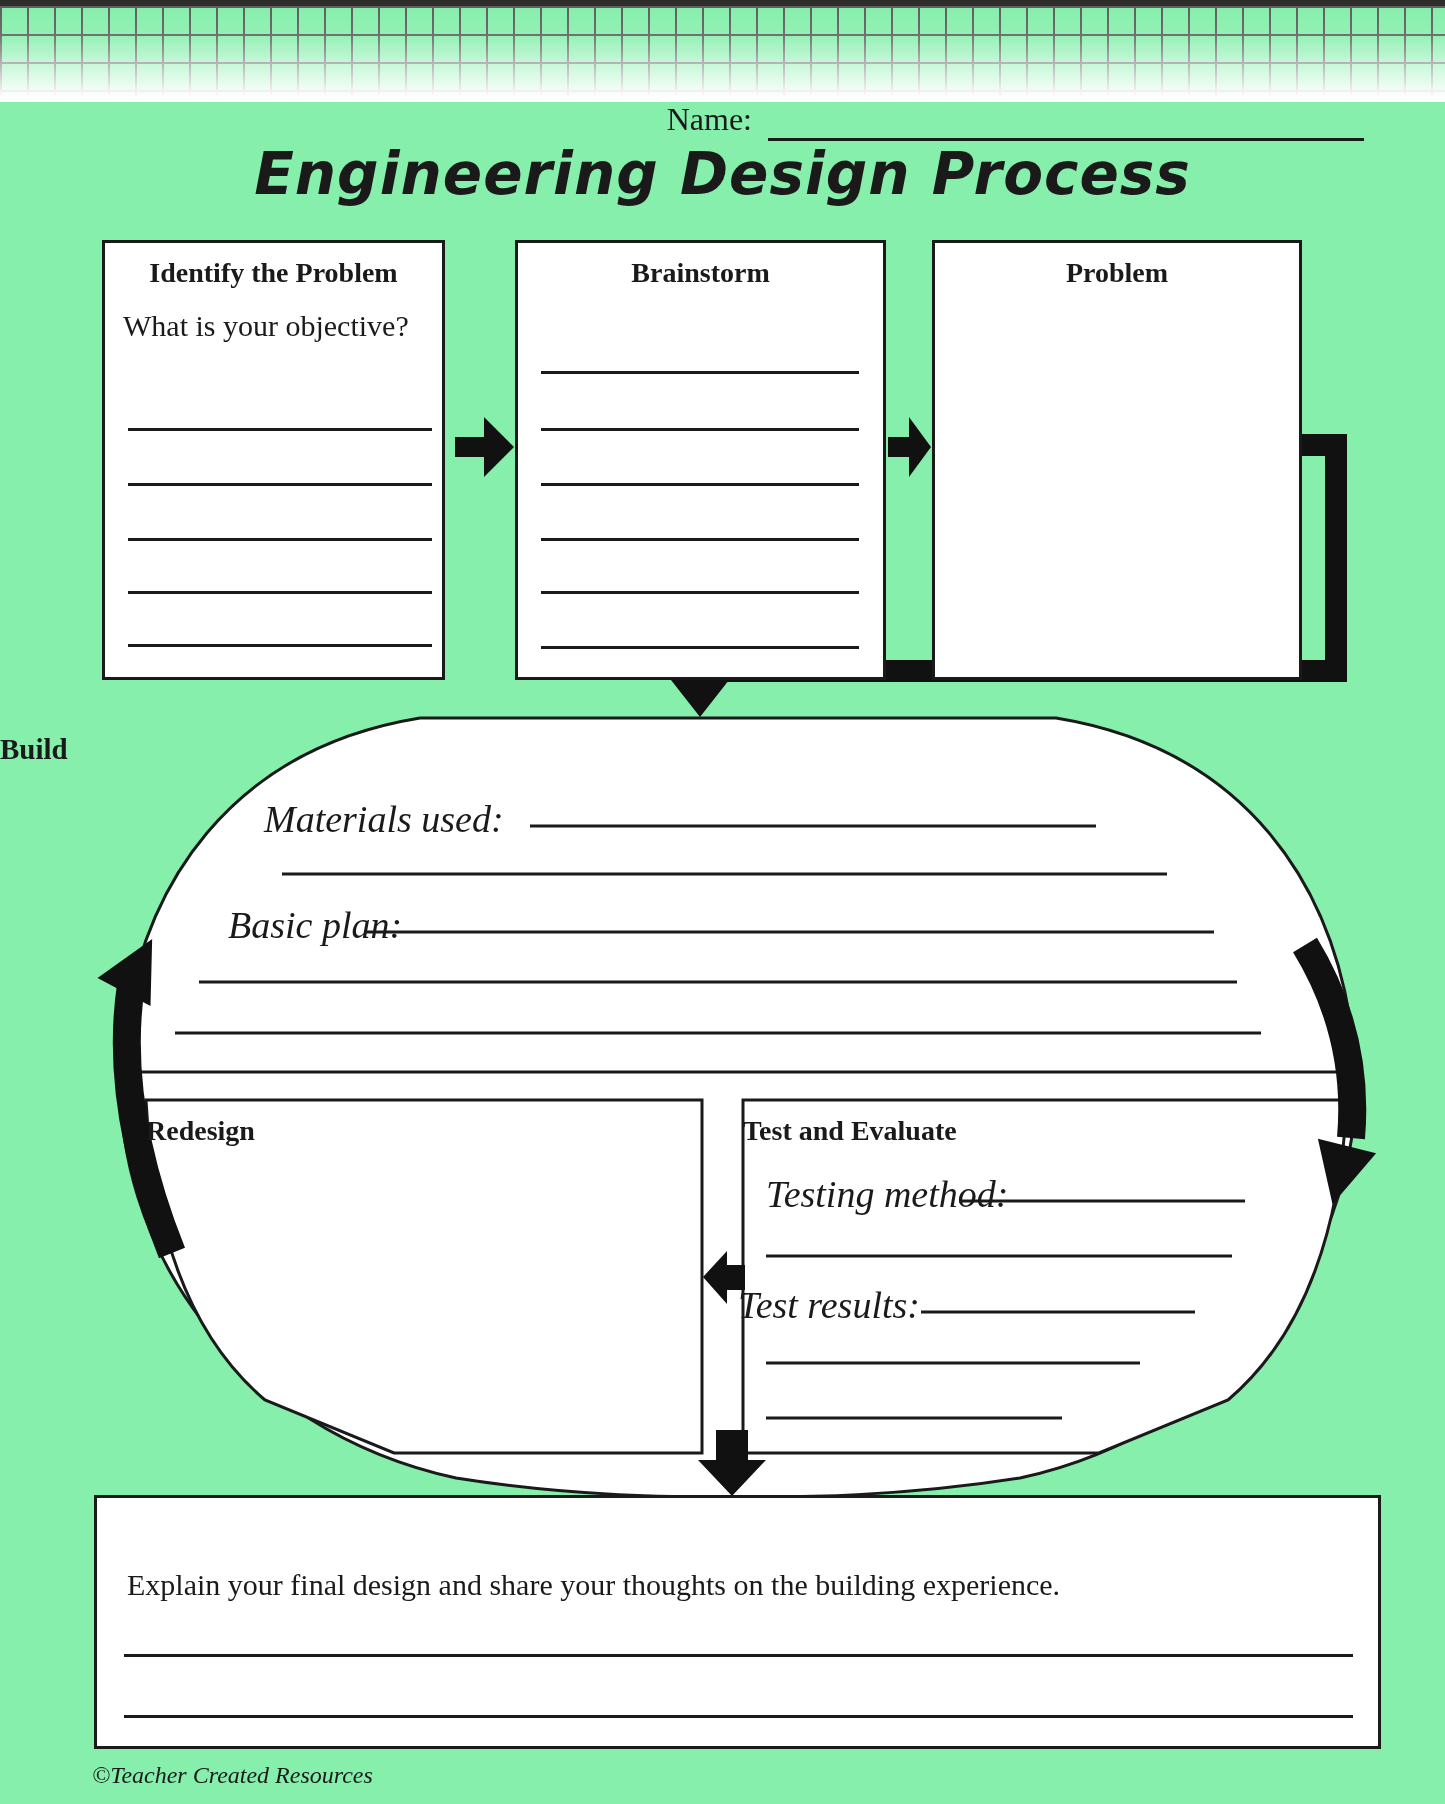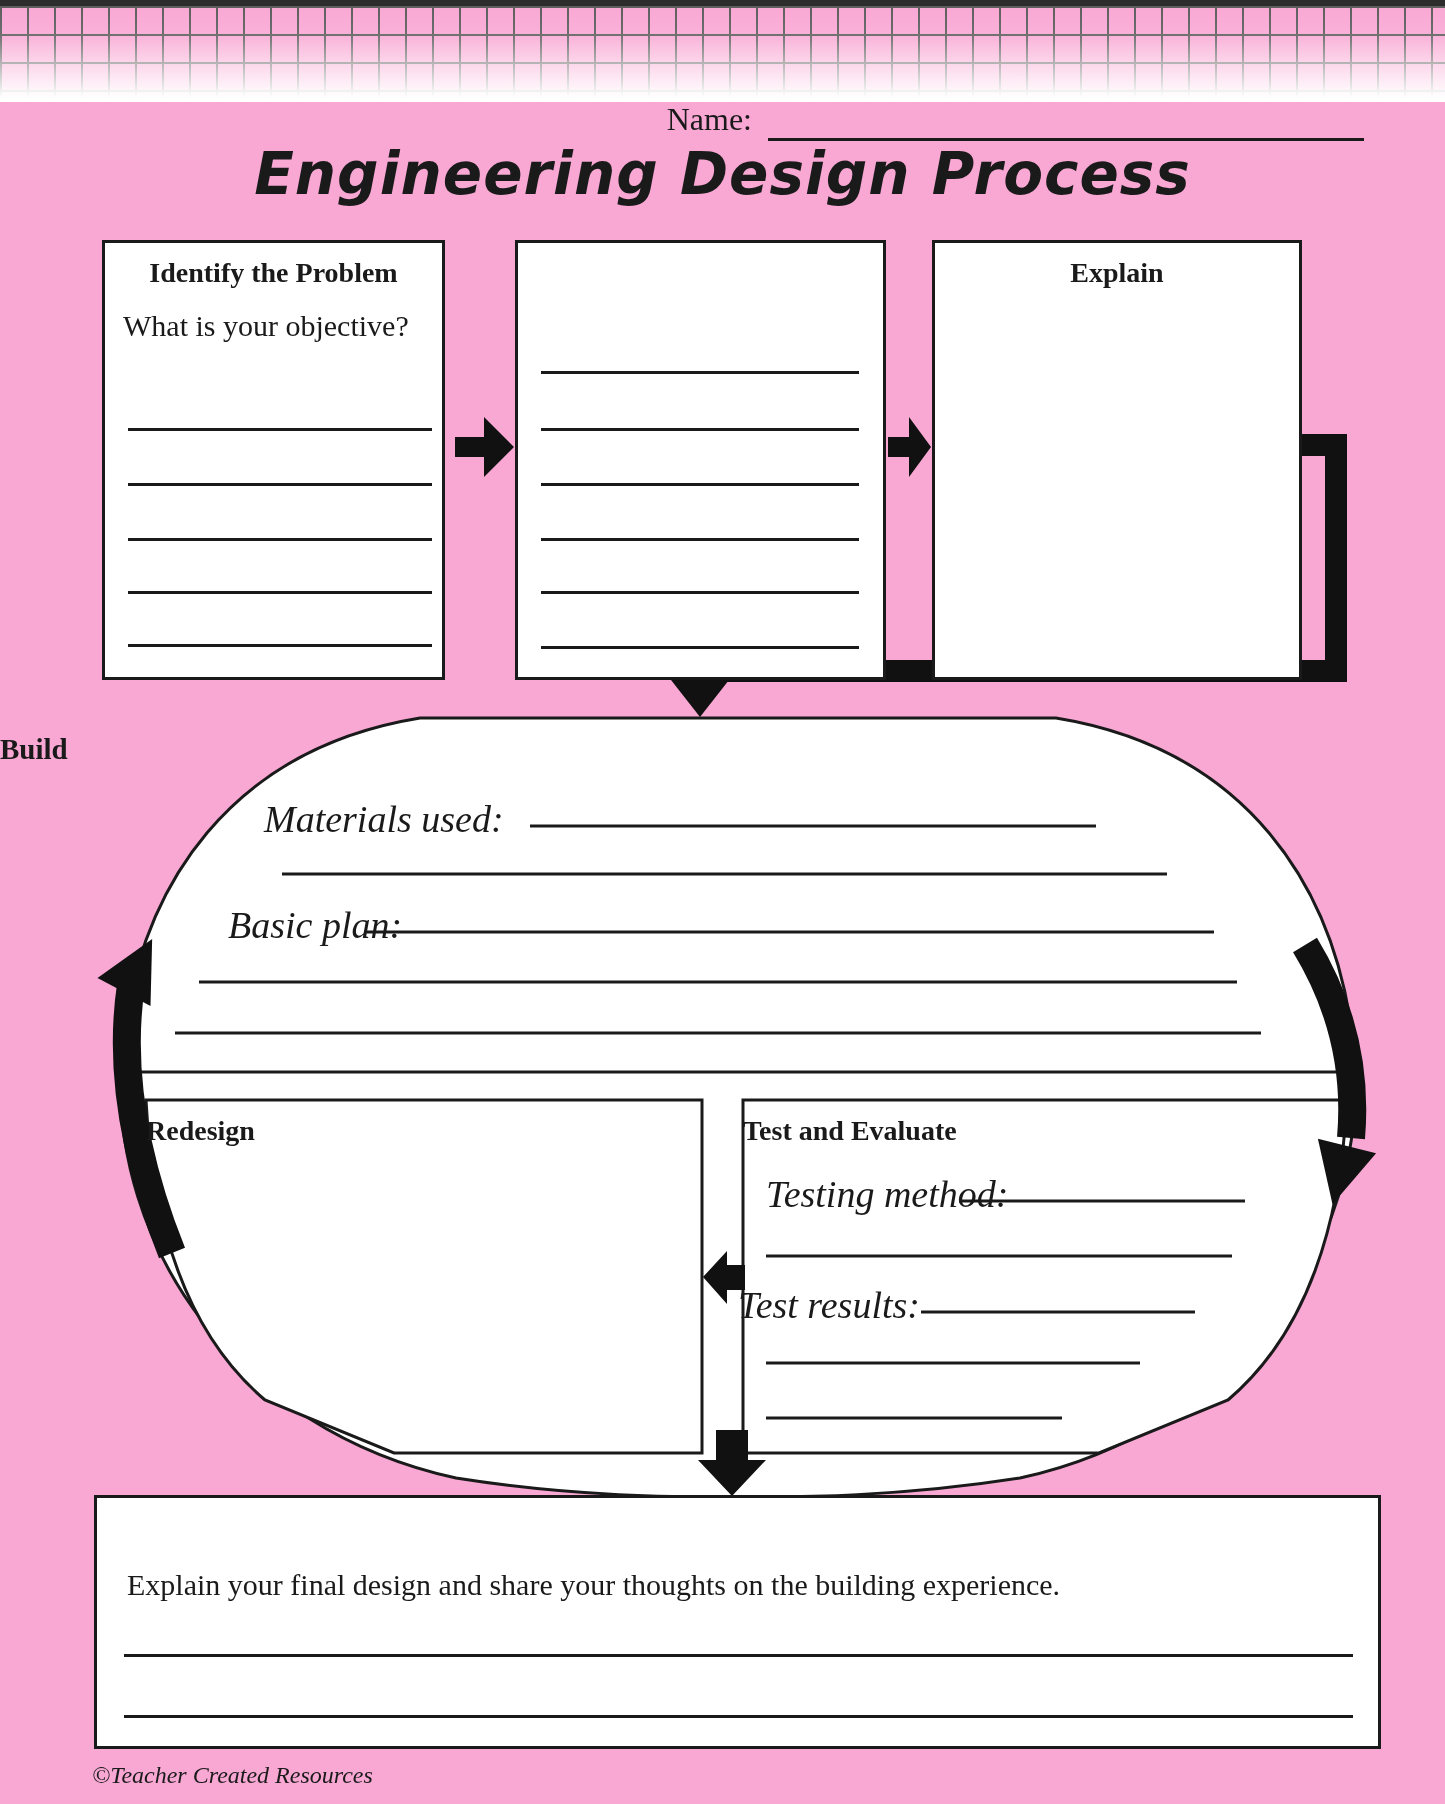--- a/index.html
+++ b/index.html
@@ -1,19 +1,19 @@
 <!DOCTYPE html>
 <html><head>
 <meta charset="utf-8">
 <style>
   html,body{margin:0;padding:0;background:#ffffff;}
   .sheet{
     position:relative;
     width:1445px;height:1804px;
-    background:#f9a8d4;
+    background:#86efac;
     font-family:"Liberation Serif", serif;
     color:#1a1a1a;
     overflow:hidden;
   }
   
   .grid-strip{
     position:absolute;left:0;top:0;width:1445px;height:96px;
     border-top:6px solid #2c2c2c;
     background:
       repeating-linear-gradient(to right,#5e5e5e 0 2px,transparent 2px 27px),
@@ -162,30 +162,31 @@
     <div class="box-title">Identify the Problem</div>
     <div class="box-prompt">What is your objective?</div>
     <div class="wline b1-l" style="top:185px"></div>
     <div class="wline b1-l" style="top:240px"></div>
     <div class="wline b1-l" style="top:295px"></div>
     <div class="wline b1-l" style="top:348px"></div>
     <div class="wline b1-l" style="top:401px"></div>
   </div>
 
   <div class="step-box box-brainstorm">
+    <div class="box-title">Brainstorm</div>
     <div class="wline b2-l" style="top:128px"></div>
     <div class="wline b2-l" style="top:185px"></div>
     <div class="wline b2-l" style="top:240px"></div>
     <div class="wline b2-l" style="top:295px"></div>
     <div class="wline b2-l" style="top:348px"></div>
     <div class="wline b2-l" style="top:403px"></div>
   </div>
 
   <div class="step-box box-design">
-    <div class="box-title">Explain</div>
+    <div class="box-title">Problem</div>
   </div>
 
   <div class="lbl-bold" style="left:0;top:733px;width:1445px;font-size:29px">Build</div>
   <div class="lbl" style="left:264px;top:797px">Materials used:</div>
   <div class="lbl" style="left:228px;top:903px">Basic plan:</div>
 
   <div class="lbl-bold" style="left:146px;top:1115px;width:556px">Redesign</div>
 
   <div class="lbl-bold" style="left:743px;top:1115px;width:604px">Test and Evaluate</div>
   <div class="lbl" style="left:766px;top:1172px">Testing method:</div>

